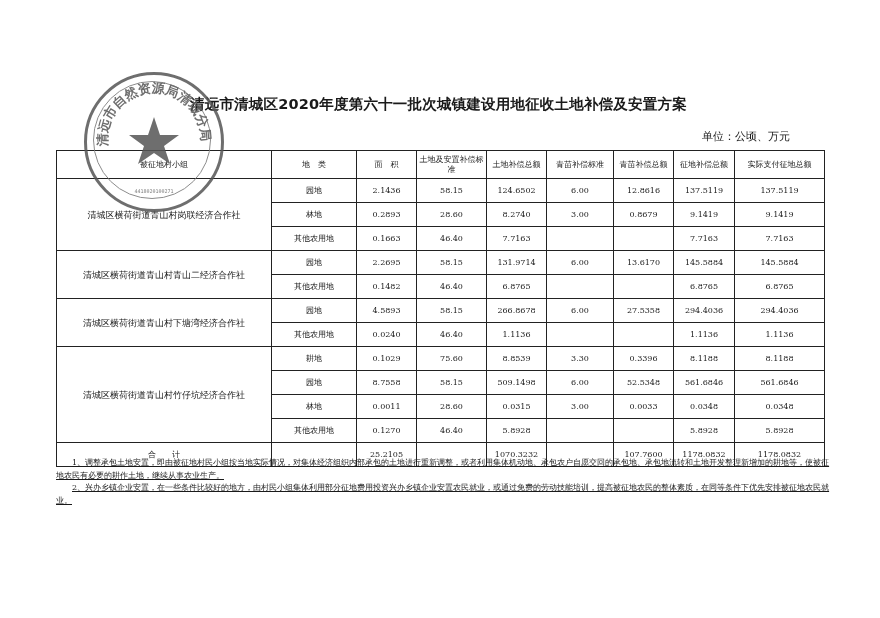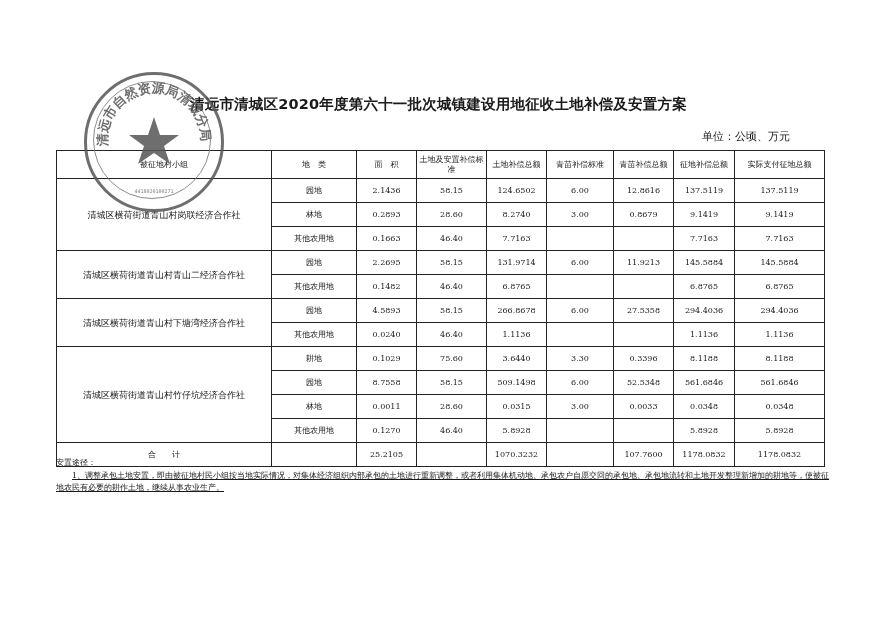--- a/index.html
+++ b/index.html
@@ -88,21 +88,21 @@
       <td>7.7163</td>
     </tr>
 
     <tr>
       <td class="grp" rowspan="2">清城区横荷街道青山村青山二经济合作社</td>
       <td>园地</td>
       <td>2.2695</td>
       <td>58.15</td>
       <td>131.9714</td>
       <td>6.00</td>
-      <td>11.9213</td>
+      <td>13.6170</td>
       <td>145.5884</td>
       <td>145.5884</td>
     </tr>
     <tr>
       <td>其他农用地</td>
       <td>0.1482</td>
       <td>46.40</td>
       <td>6.8765</td>
       <td></td>
       <td></td>
@@ -130,21 +130,21 @@
       <td></td>
       <td>1.1136</td>
       <td>1.1136</td>
     </tr>
 
     <tr>
       <td class="grp" rowspan="4">清城区横荷街道青山村竹仔坑经济合作社</td>
       <td>耕地</td>
       <td>0.1029</td>
       <td>75.60</td>
-      <td>3.6440</td>
+      <td>8.8539</td>
       <td>3.30</td>
       <td>0.3396</td>
       <td>8.1188</td>
       <td>8.1188</td>
     </tr>
     <tr>
       <td>园地</td>
       <td>8.7558</td>
       <td>58.15</td>
       <td>509.1498</td>
@@ -182,22 +182,22 @@
       <td>1070.3232</td>
       <td></td>
       <td>107.7600</td>
       <td>1178.0832</td>
       <td>1178.0832</td>
     </tr>
   </tbody>
 </table>
 
 <div class="notes">
-  <p>安置途径：</p>
   <p class="ind">1、调整承包土地安置，即由被征地村民小组按当地实际情况，对集体经济组织内部承包的土地进行重新调整，或者利用集体机动地、承包农户自愿交回的承包地、承包地流转和土地开发整理新增加的耕地等，使被征地农民有必要的耕作土地，继续从事农业生产。</p>
+  <p class="ind">2、兴办乡镇企业安置，在一些条件比较好的地方，由村民小组集体利用部分征地费用投资兴办乡镇企业安置农民就业，或通过免费的劳动技能培训，提高被征地农民的整体素质，在同等条件下优先安排被征地农民就业。</p>
 </div>
 
 <div class="stamp">
   <div class="stamp-inner"></div>
   <svg width="134" height="134" viewBox="0 0 134 134">
     <defs>
       <path id="arcpath" d="M 22 78 A 47 47 0 1 1 112 78" fill="none"></path>
     </defs>
     <text font-size="13" fill="#555" font-family="DejaVu Serif, serif" font-weight="bold">
       <textPath href="#arcpath" startOffset="4%">清远市自然资源局清城分局</textPath>

